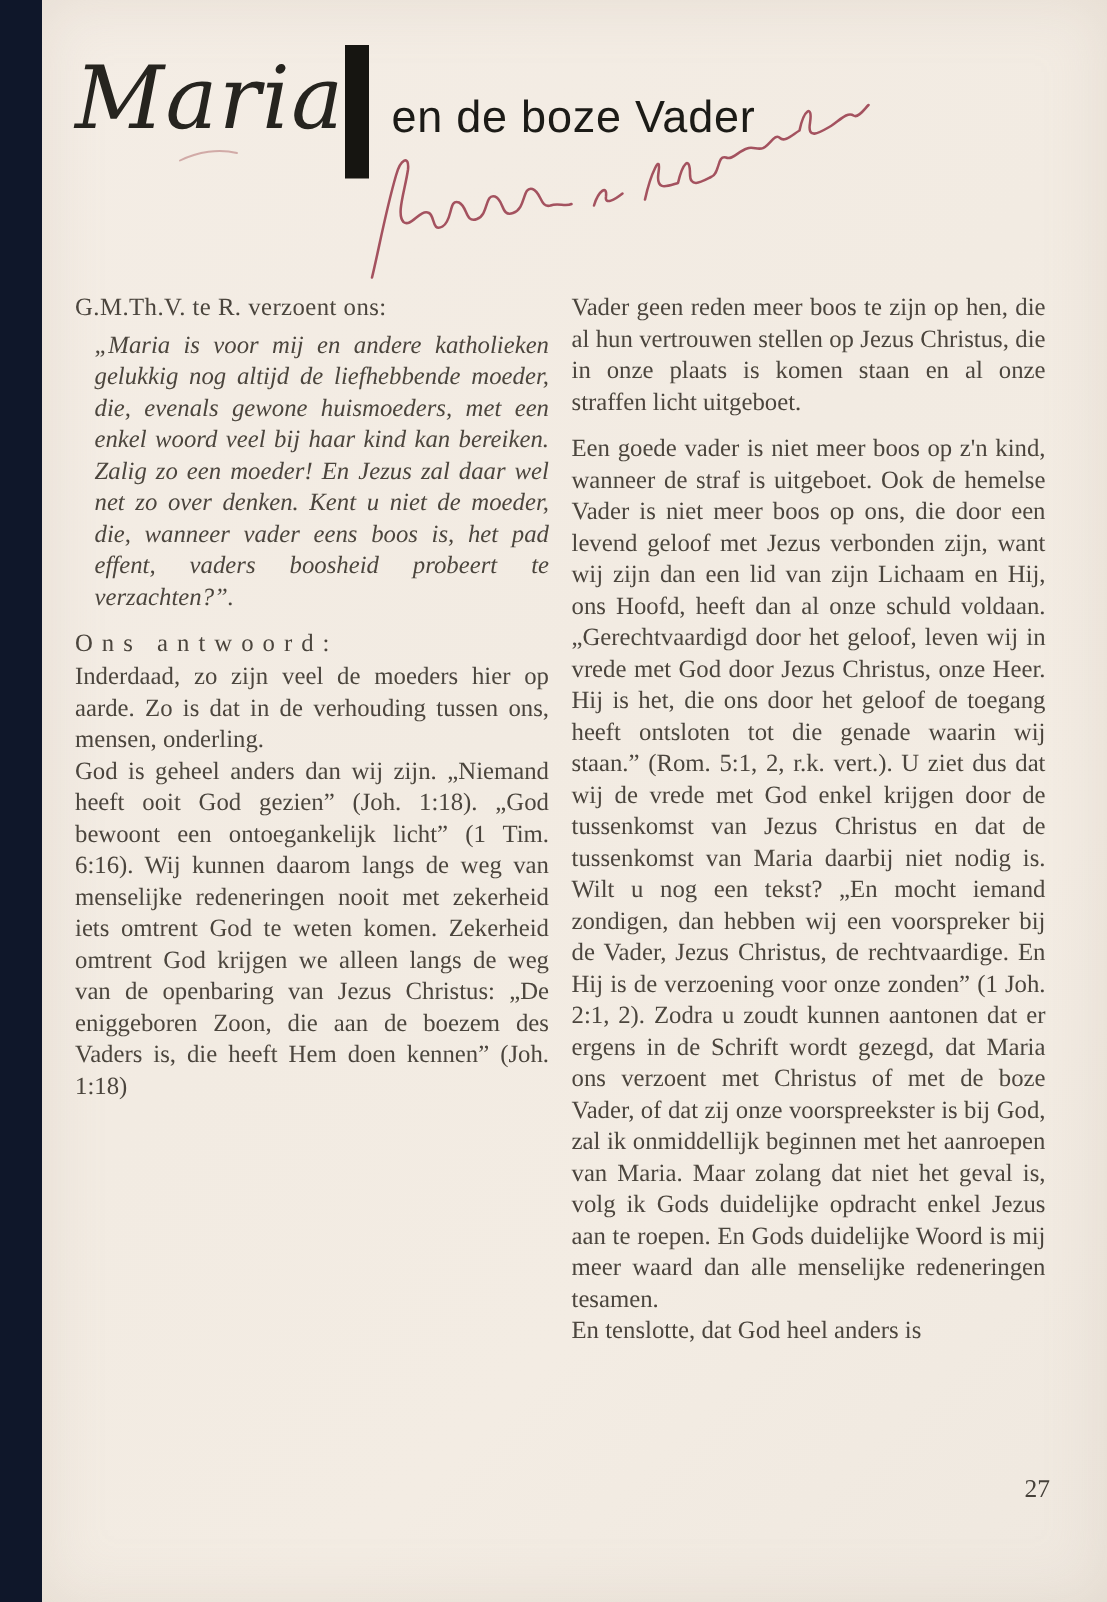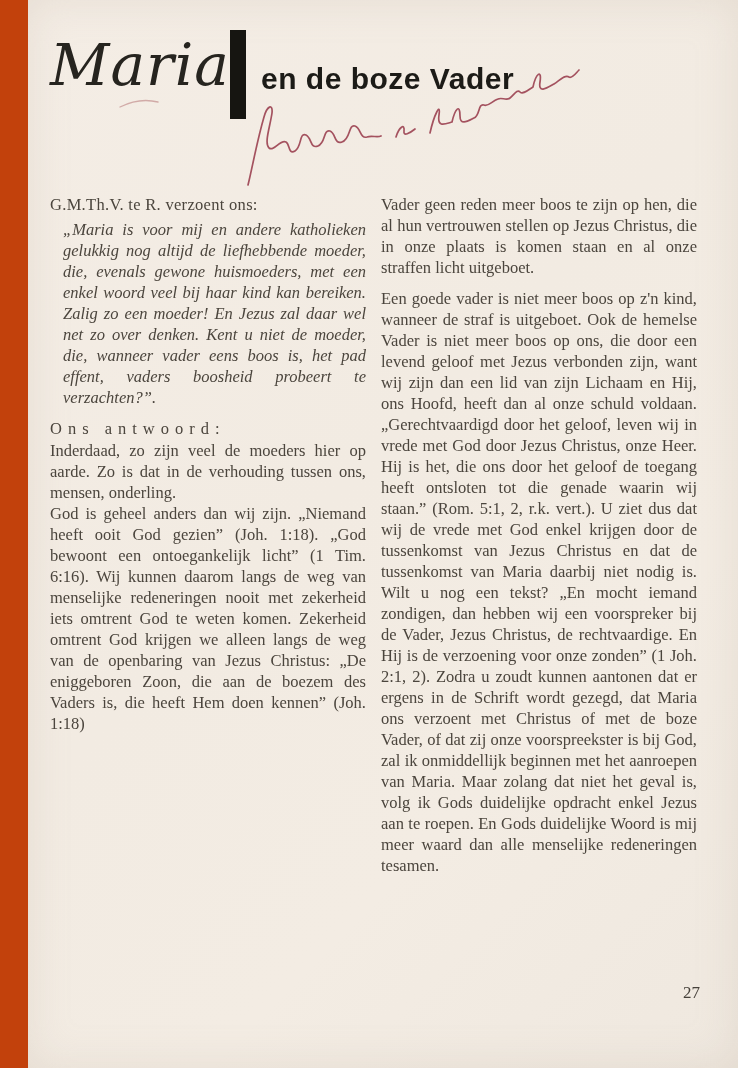--- a/index.html
+++ b/index.html
@@ -8,21 +8,21 @@
     width: 738px;
     height: 1068px;
     background: #ffffff;
     overflow: hidden;
     font-family: "Liberation Serif", serif;
   }
   .scan-root {
     position: relative;
     width: 738px;
     height: 1068px;
-    background: #c2410c;
+    background: #0f172a;
   }
   .paper {
     position: absolute;
     left: 28px;
     top: 0;
     width: 710px;
     height: 1068px;
     background: linear-gradient(135deg, #f4ede5 0%, #f2ebe2 45%, #f3ece3 70%, #efe8df 100%);
     box-shadow: inset 0 0 40px rgba(190,175,160,0.25);
   }
@@ -44,21 +44,21 @@
     top: 30px;
     width: 16px;
     height: 89px;
     background: #161511;
   }
   .title-bold {
     position: absolute;
     left: 233px;
     top: 61px;
     font-family: "Liberation Sans", sans-serif;
-    font-weight: bold;
+    font-weight: normal;
     font-size: 30px;
     line-height: 36px;
     color: #1c1b17;
     letter-spacing: 0.5px;
     white-space: nowrap;
   }
   .handwriting {
     position: absolute;
     left: 205px;
     top: 65px;
@@ -146,20 +146,21 @@
         <p class="intro-line">G.M.Th.V. te R. verzoent ons:</p>
         <p class="reader-quote">„Maria is voor mij en andere katholieken gelukkig nog altijd de liefhebbende moeder, die, evenals gewone huismoeders, met een enkel woord veel bij haar kind kan bereiken. Zalig zo een moeder! En Jezus zal daar wel net zo over denken. Kent u niet de moeder, die, wanneer vader eens boos is, het pad effent, vaders boosheid probeert te verzachten?”.</p>
         <p class="answer-heading">Ons antwoord:</p>
         <p>Inderdaad, zo zijn veel de moeders hier op aarde. Zo is dat in de verhouding tussen ons, mensen, onderling.</p>
         <p>God is geheel anders dan wij zijn. „Niemand heeft ooit God gezien” (Joh. 1:18). „God bewoont een ontoegankelijk licht” (1 Tim. 6:16). Wij kunnen daarom langs de weg van menselijke redeneringen nooit met zekerheid iets omtrent God te weten komen. Zekerheid omtrent God krijgen we alleen langs de weg van de openbaring van Jezus Christus: „De eniggeboren Zoon, die aan de boezem des Vaders is, die heeft Hem doen kennen” (Joh. 1:18)</p>
       </div>
 
       <div class="col">
         <p class="rcol-p1">Vader geen reden meer boos te zijn op hen, die al hun vertrouwen stellen op Jezus Christus, die in onze plaats is komen staan en al onze straffen licht uitgeboet.</p>
         <p>Een goede vader is niet meer boos op z'n kind, wanneer de straf is uitgeboet. Ook de hemelse Vader is niet meer boos op ons, die door een levend geloof met Jezus verbonden zijn, want wij zijn dan een lid van zijn Lichaam en Hij, ons Hoofd, heeft dan al onze schuld voldaan. „Gerechtvaardigd door het geloof, leven wij in vrede met God door Jezus Christus, onze Heer. Hij is het, die ons door het geloof de toegang heeft ontsloten tot die genade waarin wij staan.” (Rom. 5:1, 2, r.k. vert.). U ziet dus dat wij de vrede met God enkel krijgen door de tussenkomst van Jezus Christus en dat de tussenkomst van Maria daarbij niet nodig is. Wilt u nog een tekst? „En mocht iemand zondigen, dan hebben wij een voorspreker bij de Vader, Jezus Christus, de rechtvaardige. En Hij is de verzoening voor onze zonden” (1 Joh. 2:1, 2). Zodra u zoudt kunnen aantonen dat er ergens in de Schrift wordt gezegd, dat Maria ons verzoent met Christus of met de boze Vader, of dat zij onze voorspreekster is bij God, zal ik onmiddellijk beginnen met het aanroepen van Maria. Maar zolang dat niet het geval is, volg ik Gods duidelijke opdracht enkel Jezus aan te roepen. En Gods duidelijke Woord is mij meer waard dan alle menselijke redeneringen tesamen.</p>
+        <p>En tenslotte, dat God heel anders is</p>
       </div>
 
     </div>
 
     <div class="page-number">27</div>
 
   </div>
 </div>
 
 </body></html>

